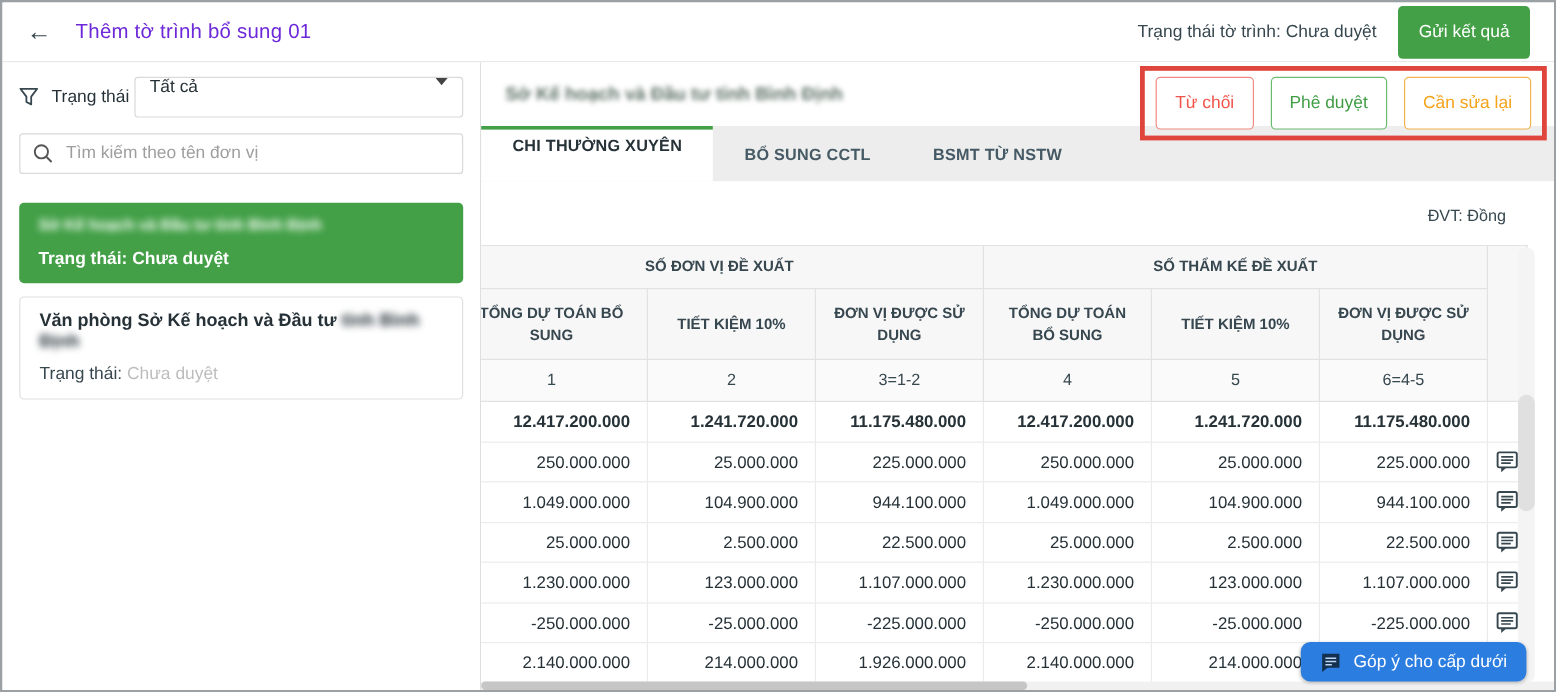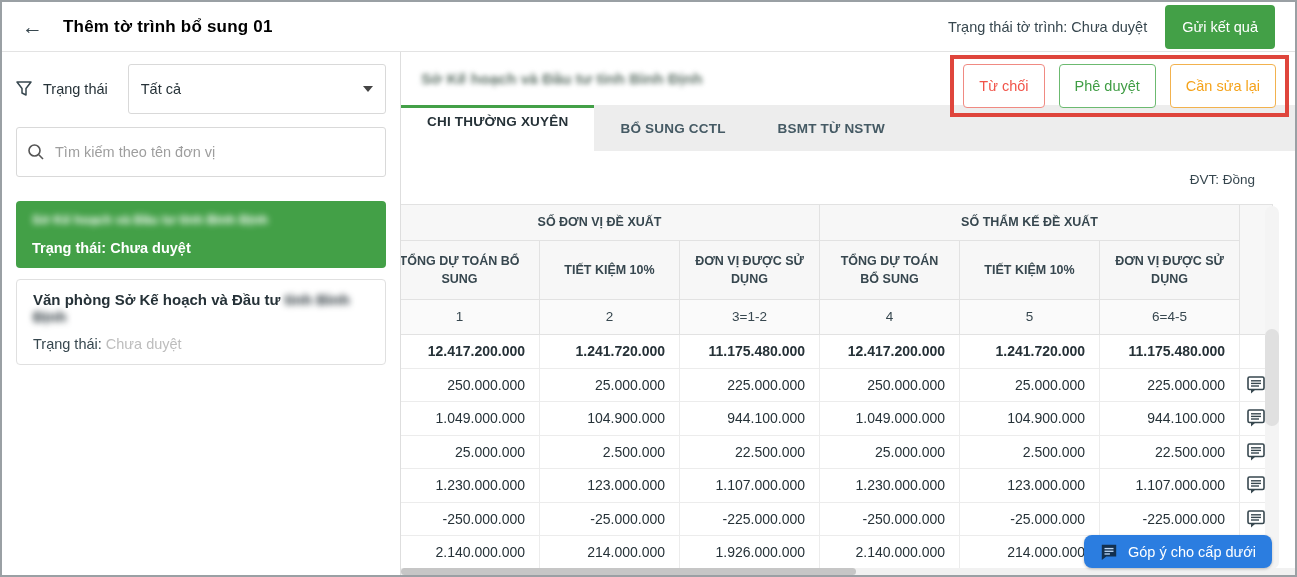--- a/index.html
+++ b/index.html
@@ -12,51 +12,51 @@
     width:1297px; height:577px; border:2px solid #9aa0a4;
     background:#fff; position:relative; display:flex; flex-direction:column;
     overflow:hidden;
   }
   
   .topbar {
     height:50px; flex:0 0 50px; display:flex; align-items:center;
     padding:0 20px; border-bottom:1px solid #e3e3e3; background:#fff;
   }
   .back-arrow { font-size:21px; color:#37474f; margin-right:20px; cursor:pointer; line-height:1; }
-  .page-title { font-size:17px; font-weight:700; color:#000000; letter-spacing:.2px; }
+  .page-title { font-size:17px; font-weight:400; color:#6d28d9; letter-spacing:.2px; }
   .topbar-right { margin-left:auto; display:flex; align-items:center; gap:18px; }
   .doc-status { font-size:14.5px; color:#37474f; }
   .btn-send {
     background:#43a047; color:#fff; border:none; border-radius:4px;
     font-size:14.5px; padding:14px 17px; cursor:pointer;
     font-family:"Liberation Sans",sans-serif;
   }
   
   .body-row { flex:1; display:flex; min-height:0; }
   .sidebar {
     width:399px; flex:0 0 399px; border-right:1px solid #dedede;
     padding-top:12px; background:#fff;
   }
   .main { flex:1; position:relative; display:flex; flex-direction:column; min-width:0; background:#fff; }
   
   .filter-row { display:flex; align-items:center; padding:0 14px; margin-bottom:13px; }
   .funnel { width:16px; height:16px; flex:0 0 16px; }
   .filter-label { font-size:14.5px; color:#263238; margin-left:11px; }
   .select-box {
-    flex:1; margin-left:20px; height:50px; border:1px solid #d9d9d9; border-radius:3px;
-    display:flex; align-items:center; padding:0 12px; font-size:14.5px; color:#263238;
+    flex:1; margin-left:4px; height:34px; border:1px solid #d9d9d9; border-radius:3px;
+    display:flex; align-items:flex-start; padding:0 12px; font-size:14.5px; color:#263238;
     cursor:pointer; background:#fff;
   }
   .caret-down {
     margin-left:auto; width:0; height:0;
     border-left:5px solid transparent; border-right:5px solid transparent;
     border-top:6px solid #444;
   }
   .search-box {
-    margin:0 14px 12px; height:50px; border:1px solid #d9d9d9; border-radius:3px;
+    margin:0 14px 12px; height:34px; border:1px solid #d9d9d9; border-radius:3px;
     display:flex; align-items:center; padding:0 10px; gap:10px; background:#fff;
   }
   .search-box input {
     border:none; outline:none; flex:1; font-size:14.5px; color:#263238;
     font-family:"Liberation Sans",sans-serif; background:transparent;
   }
   .search-box input::placeholder { color:#9e9e9e; }
   .org-card { margin:11px 14px; border-radius:4px; padding:11px 16px 12px; cursor:pointer; }
   .org-card.selected { background:#43a047; color:#fff; margin-top:24px; }
   .org-card.selected .org-name { font-size:13px; font-weight:700; filter:blur(3px); }

